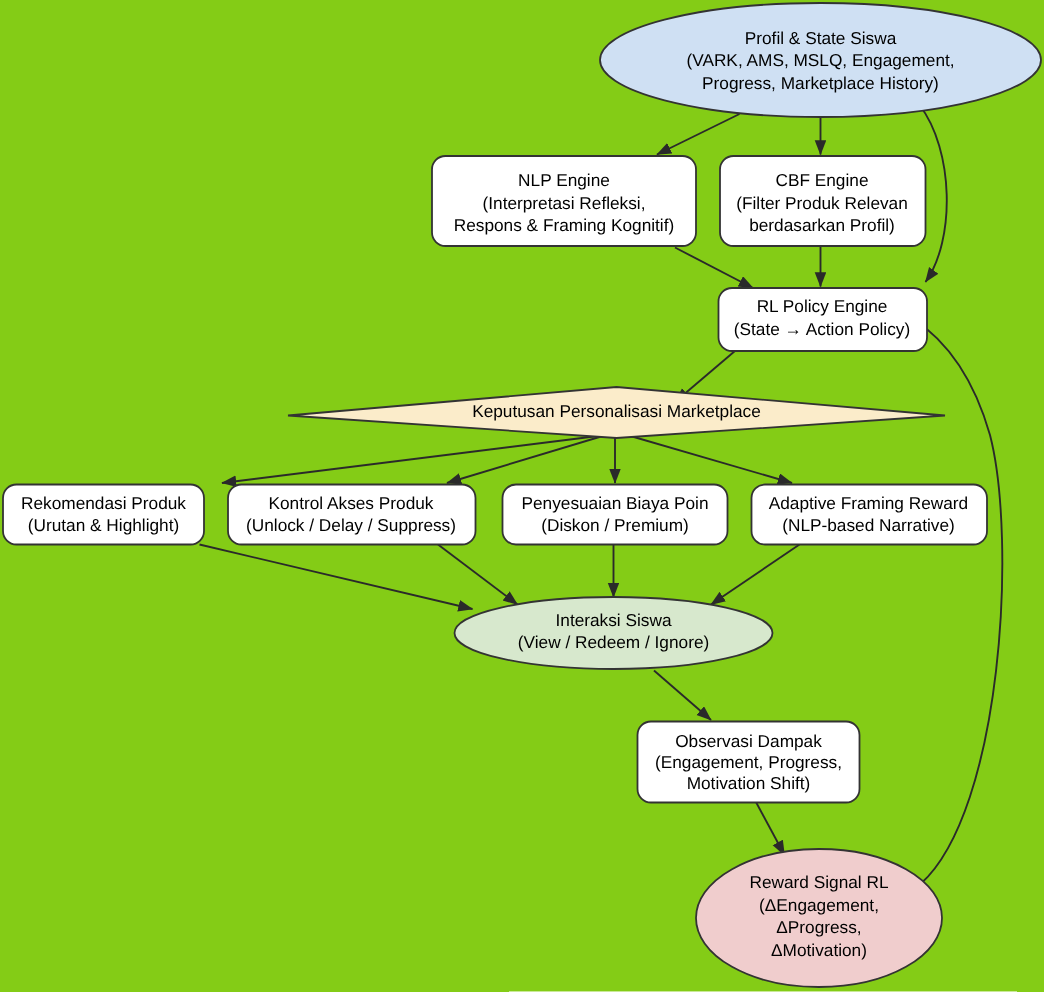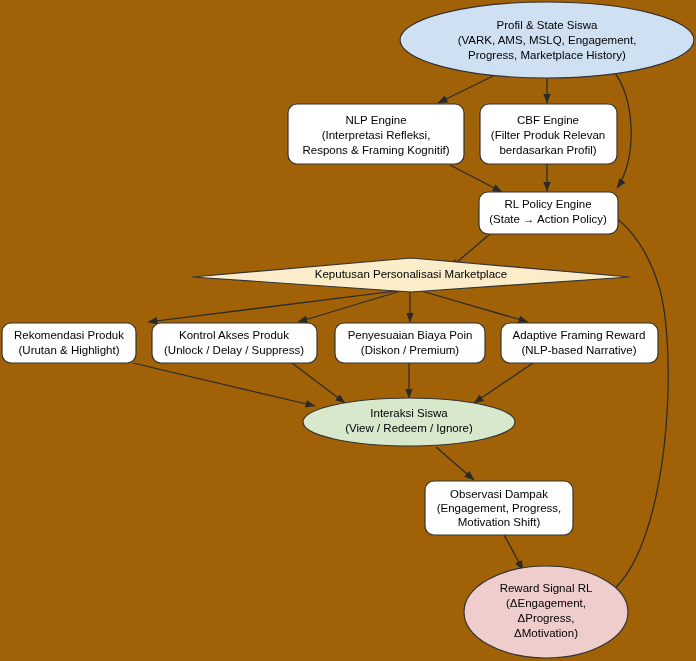--- a/index.html
+++ b/index.html
@@ -7,21 +7,21 @@
     padding: 0;
     background: #ffffff;
   }
   body {
     font-family: "Liberation Sans", sans-serif;
   }
   #diagram-root {
     position: relative;
     width: 696px;
     height: 661px;
-    background: #a16207;
+    background: #84cc16;
     overflow: hidden;
   }
   svg.flowchart {
     display: block;
     width: 696px;
     height: 661px;
   }
   .node-shape {
     stroke: #333333;
     stroke-width: 1.2;

